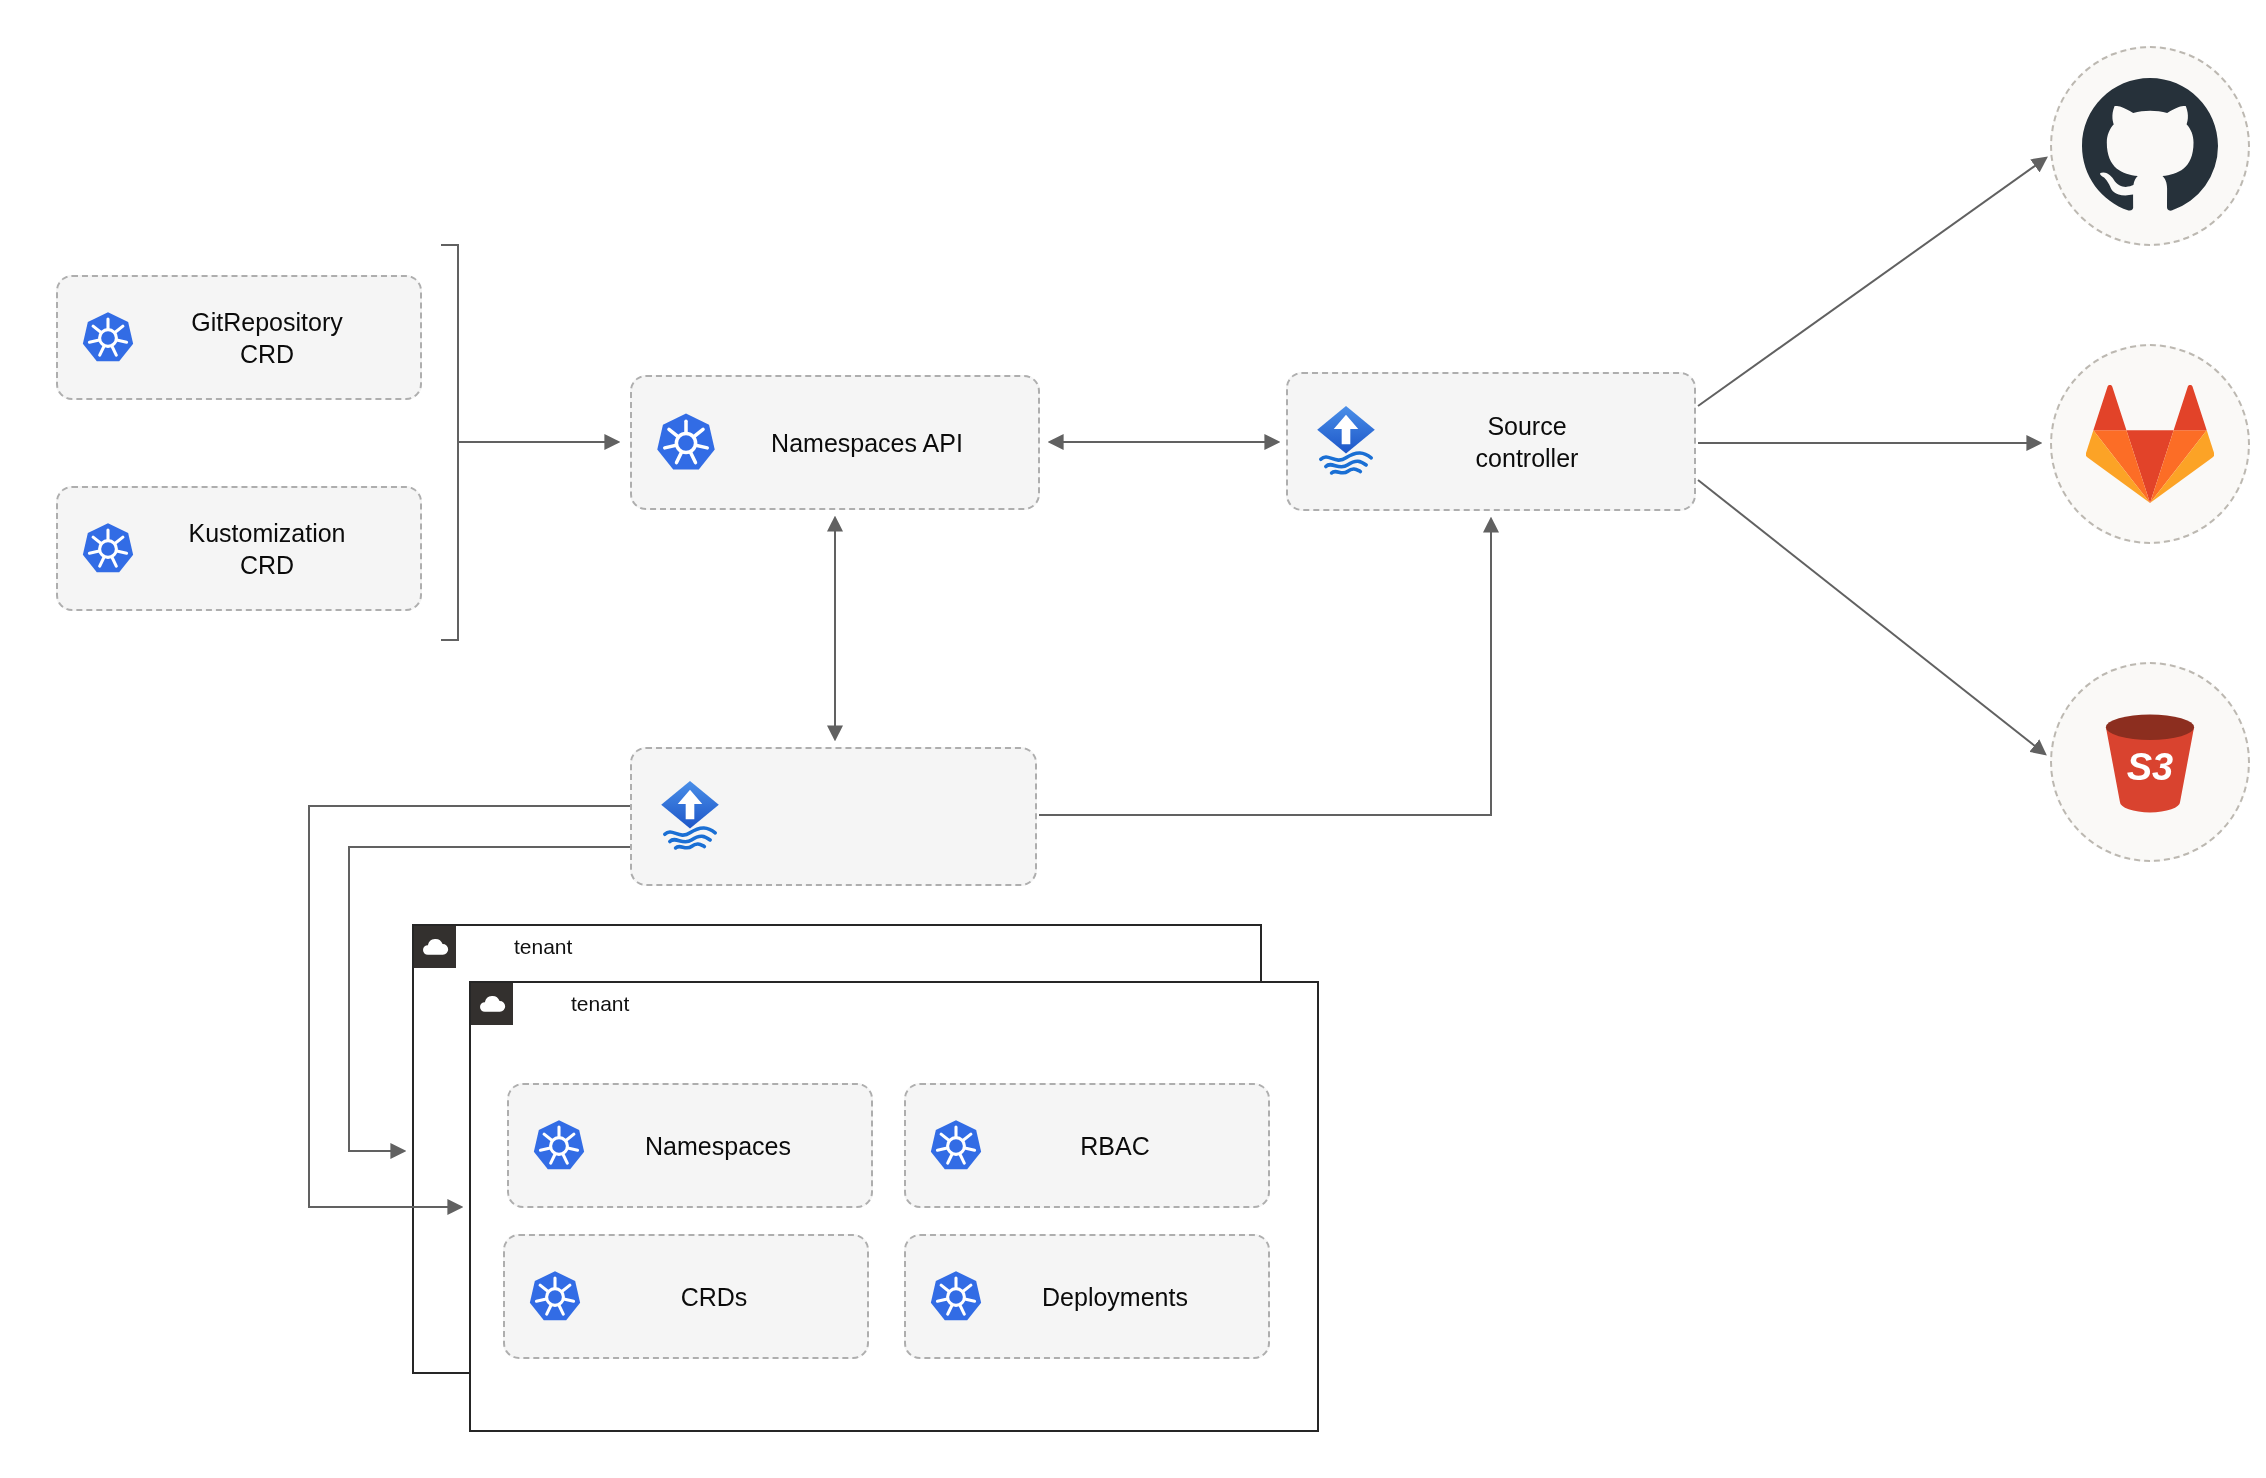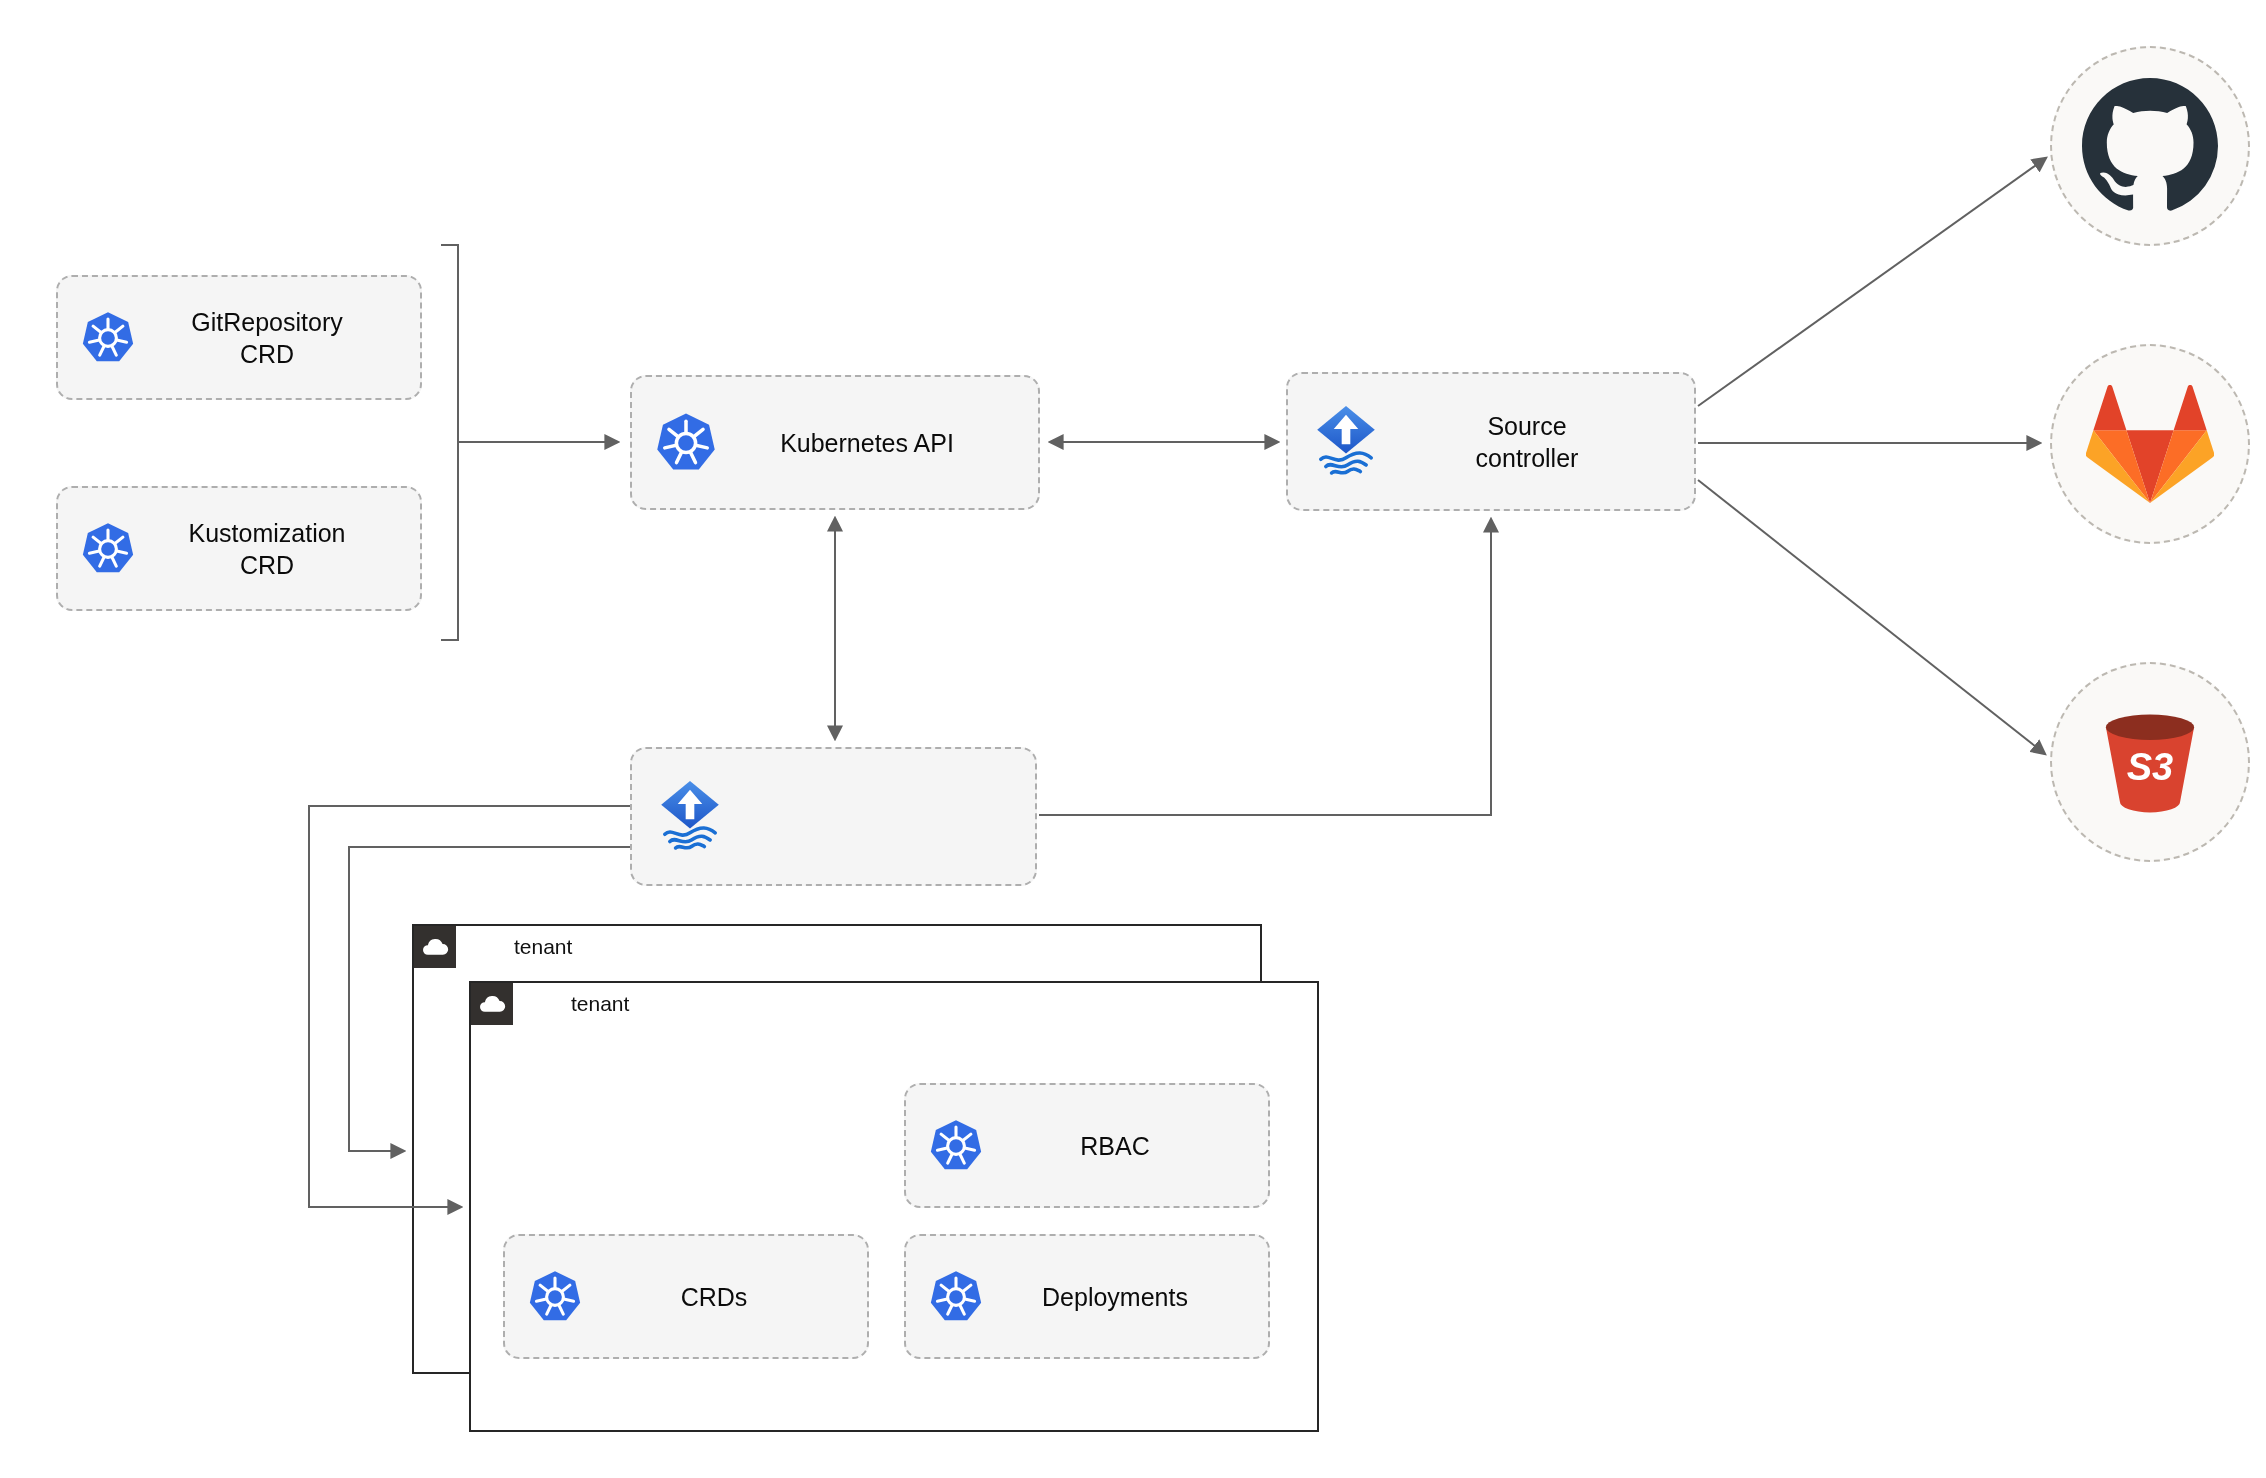--- a/index.html
+++ b/index.html
@@ -116,20 +116,28 @@
   <div class="tenantbox" style="left:469px;top:981px;width:850px;height:451px">
     <div class="tenant-head">
       <div class="badge">
         <svg viewBox="0 0 24 16">
             <use href="#sym-cloud"></use>
           </svg>
       </div>
       <span class="tenant-label">tenant</span>
     </div>
 
+    <div class="node" style="left:36px;top:100px;width:366px;height:125px">
+      <svg class="icon" viewBox="0 0 100 100">
+          <use href="#sym-k8s"></use>
+        </svg>
+      <span class="lbl">
+          <span class="lbl-text">Namespaces</span>
+        </span>
+    </div>
 
     <div class="node" style="left:433px;top:100px;width:366px;height:125px">
       <svg class="icon" viewBox="0 0 100 100">
           <use href="#sym-k8s"></use>
         </svg>
       <span class="lbl">
           <span class="lbl-text">RBAC</span>
         </span>
     </div>
 
@@ -168,21 +176,21 @@
     <span class="lbl">
         <span class="lbl-text w180">GitRepository CRD</span>
       </span>
   </div>
 
   <div class="node" style="left:630px;top:375px;width:410px;height:135px">
     <svg class="icon lg" viewBox="0 0 100 100">
         <use href="#sym-k8s"></use>
       </svg>
     <span class="lbl">
-        <span class="lbl-text">Kubernetes API</span>
+        <span class="lbl-text">Namespaces API</span>
       </span>
   </div>
 
   <div class="node" style="left:1286px;top:372px;width:410px;height:139px">
     <svg class="icon flux" viewBox="0 0 100 100">
         <use href="#sym-flux"></use>
       </svg>
     <span class="lbl">
         <span class="lbl-text w160">Source controller</span>
       </span>

